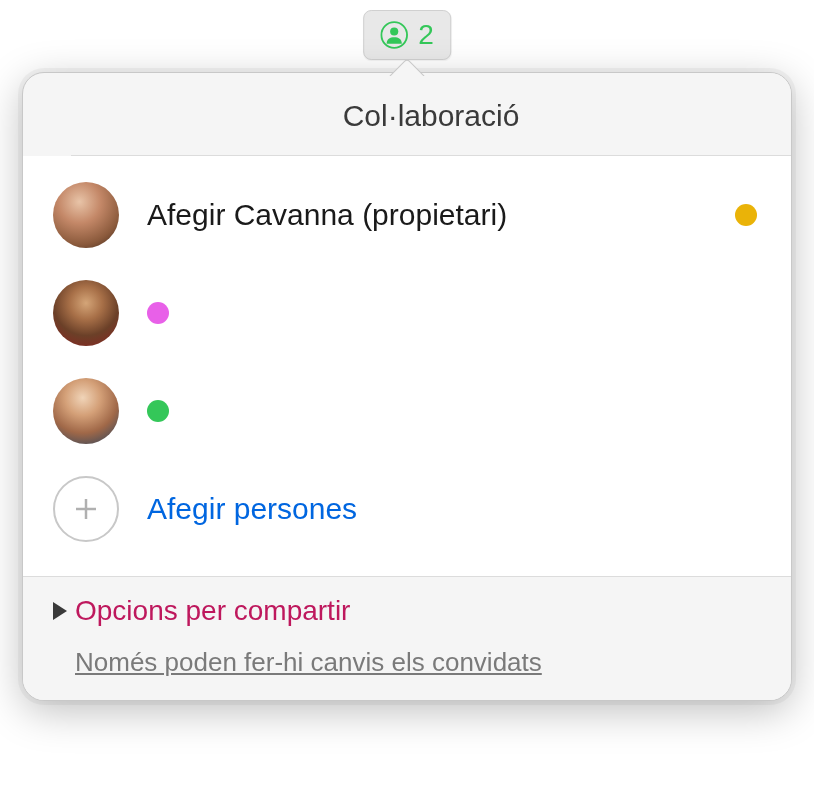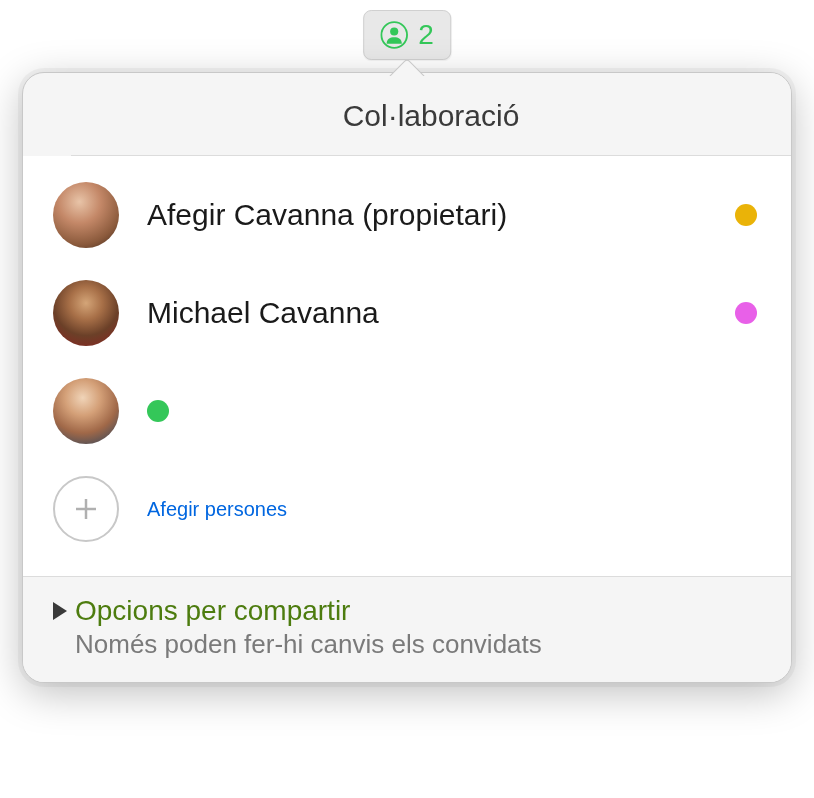--- a/index.html
+++ b/index.html
@@ -136,21 +136,21 @@
       justify-content: center;
       flex-shrink: 0;
       background: #ffffff;
     }
     .add-icon svg {
       width: 30px;
       height: 30px;
       color: #b0b0b0;
     }
     .add-label {
-      font-size: 20px;
+      font-size: 30px;
       color: #0066e0;
     }
     .footer {
       border-top: 1px solid #dcdcdc;
       padding: 18px 30px 22px;
       background: #f5f5f5;
     }
     .footer-title-row {
       display: flex;
       align-items: center;
@@ -159,27 +159,28 @@
     .disclosure {
       width: 0;
       height: 0;
       border-top: 9px solid transparent;
       border-bottom: 9px solid transparent;
       border-left: 14px solid #3a3a3a;
       flex-shrink: 0;
     }
     .footer-title {
       font-size: 28px;
-      color: #4d7c0f;
+      color: #be185d;
     }
     .footer-sub {
       font-size: 26px;
       color: #7a7a7a;
-      margin-top: 2px;
+      margin-top: 20px;
       margin-left: 22px;
+      text-decoration: underline;
     }
   </style>
 </head>
 <body>
 
 <div class="toolbar-button">
   <svg class="person-glyph" viewBox="0 0 24 24" fill="currentColor">
     <circle cx="12" cy="12" r="11" fill="none" stroke="currentColor" stroke-width="1.6"></circle>
     <circle cx="12" cy="9" r="3.5"></circle>
     <path d="M5.5 19.5 C5.5 15.5 8.5 14 12 14 C15.5 14 18.5 15.5 18.5 19.5 Z"></path>
@@ -195,21 +196,20 @@
     <div class="participants">
 
       <div class="participant-row">
         <div class="avatar avatar-1"></div>
         <div class="participant-name">Afegir Cavanna (propietari)</div>
         <div class="status-dot" style="background:#eab308"></div>
       </div>
 
       <div class="participant-row">
         <div class="avatar avatar-2"></div>
-        <div class="participant-name">Michael Cavanna</div>
         <div class="status-dot" style="background:#e860e8"></div>
       </div>
 
       <div class="participant-row">
         <div class="avatar avatar-3"></div>
         <div class="status-dot" style="background:#34c759"></div>
       </div>
 
       <div class="add-row">
         <div class="add-icon">

